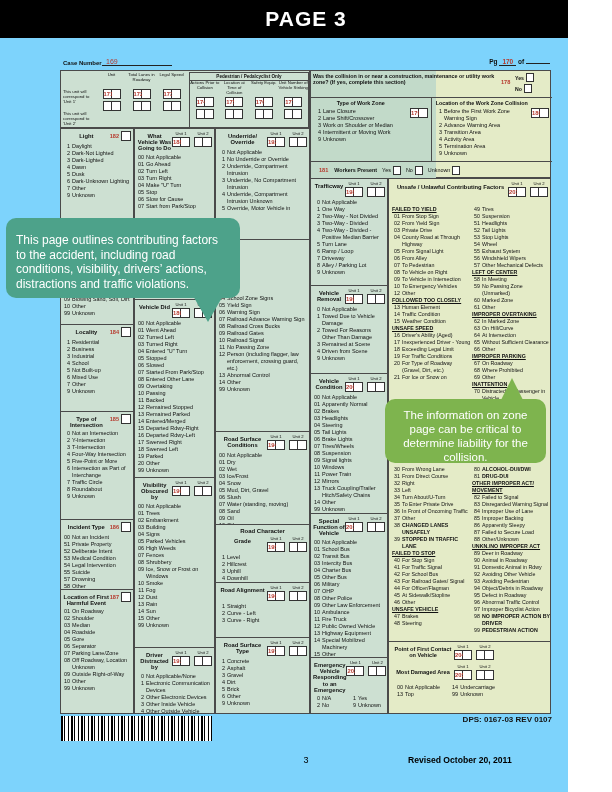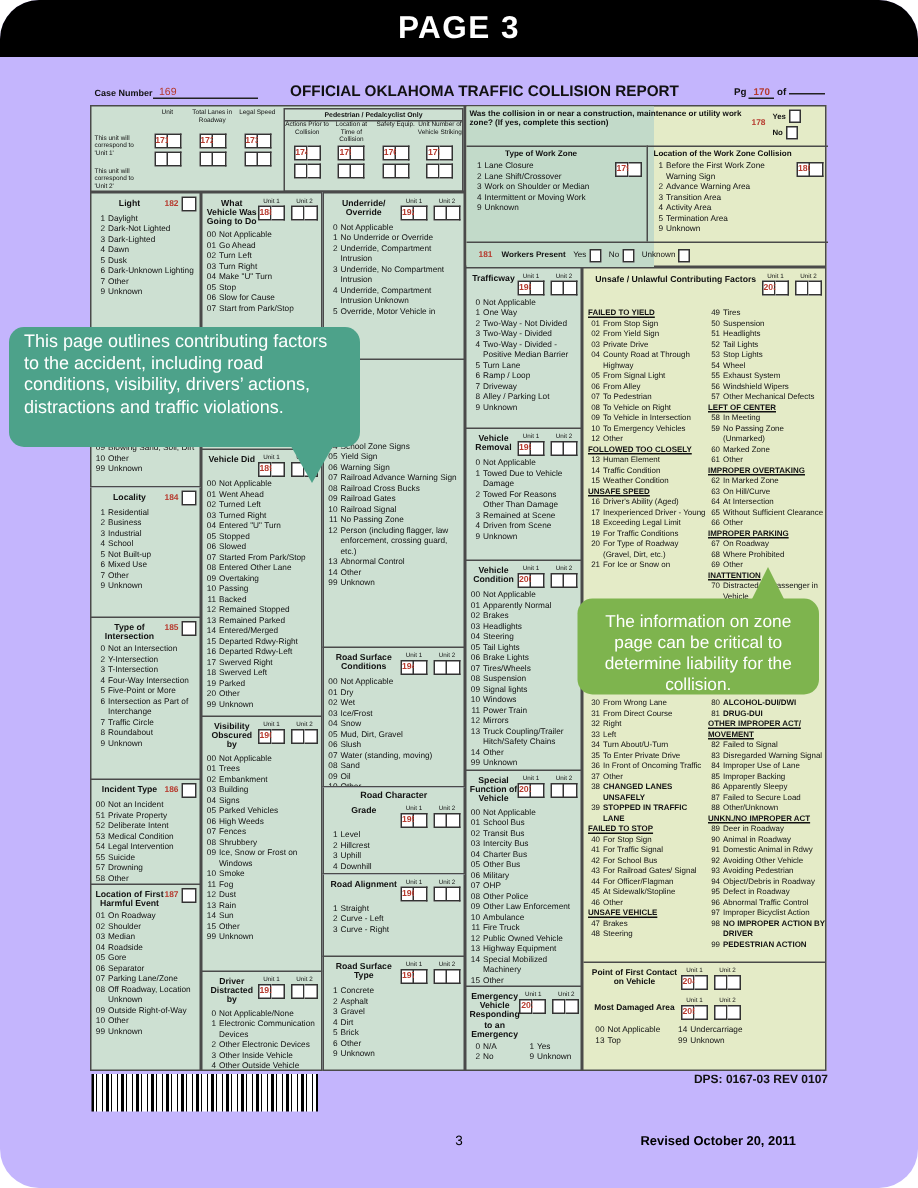--- a/index.html
+++ b/index.html
@@ -1,21 +1,21 @@
 <!DOCTYPE html>
 <html><head>
 <meta charset="utf-8">
 <style>
   :root{
     --green:#cde0d2; --yellow:#e4ebc7; --teal:#c2dac9;
     --bd:#4a4a4a; --red:#b63a2e;
   }
   *{box-sizing:border-box; margin:0; padding:0;}
   body{font-family:"Liberation Sans", sans-serif; background:#ffffff;}
-  .page{position:relative; width:612px; height:792px; background:#c4b5fd; overflow:hidden;border-radius:26px;}
+  .page{position:relative; width:568px; height:792px; background:#7dd3fc; overflow:hidden;}
   .banner{position:absolute; left:0; top:0; width:612px; height:38px; background:#000;
           color:#fff; font-size:21px; font-weight:bold; letter-spacing:1px;
           display:flex; align-items:center; justify-content:center;}
   .sheet{position:absolute; left:60px; top:55px; width:492px; height:690px; font-size:5.5px; color:#111;}
 
   
   .titlerow{position:absolute; left:0; top:0; width:492px; height:15px;}
   .case-label{position:absolute; left:3px; top:5px; font-size:6px; font-weight:bold;}
   .case-num{position:absolute; left:42px; top:3px; width:70px; font-size:7px; color:var(--red);
             border-bottom:1px solid #222; padding-left:4px;}
@@ -113,45 +113,44 @@
   .codes{display:flex; gap:10px; padding:2px 0 0 6px;}
   .codes .row{display:flex; line-height:6.5px;}
   .codes .code{width:10px; text-align:right; padding-right:2px;}
 
   .barcode{position:absolute; left:1px; top:661px; width:151px; height:25px;
            background:repeating-linear-gradient(90deg,#000 0 2px,#fff 2px 3px,#000 3px 4px,#fff 4px 7px,#000 7px 8px,#fff 8px 10px);}
   .dps{position:absolute; right:0px; top:660px; font-size:8px; font-weight:bold; color:#111;}
 
   
   .callout{position:absolute; color:#fff; border-radius:10px; z-index:5;}
-  .callout1{left:6px; top:218px; width:234px; height:80px; padding:2px 10px;
+  .callout1{left:6px; top:218px; width:234px; height:80px; padding:15px 10px;
             font-size:12px; line-height:14.5px;}
   .callout1-tail{position:absolute; left:192px; top:294px; width:0; height:0; z-index:4;
             border-left:16px solid transparent; border-right:16px solid transparent;}
   .callout2{left:385px; top:399px; width:161px; height:64px; padding:9px 6px;
             font-size:11.5px; line-height:14px; text-align:center;}
   .callout2-tail{position:absolute; left:501px; top:378px; width:0; height:0; z-index:4;
             border-left:11px solid transparent; border-right:11px solid transparent;}
 
   .pfoot-num{position:absolute; left:296px; top:755px; width:20px; text-align:center; font-size:9px;}
-  .pfoot-rev{position:absolute; left:408px; top:755px; width:110px; font-size:8.6px; font-weight:bold;margin-left:19px;}
+  .pfoot-rev{position:absolute; left:408px; top:755px; width:110px; font-size:8.6px; font-weight:bold;}
 </style>
 </head>
 <body>
 
 <div class="page">
   <div class="banner">
     <span>PAGE 3</span>
   </div>
 
   <div class="sheet">
     <div class="titlerow">
       <span class="case-label">Case Number</span>
       <span class="case-num">169</span>
-      <span class="report-title">OFFICIAL OKLAHOMA TRAFFIC COLLISION REPORT</span>
       <span class="pgwrap">
         <span>Pg</span>
         <span class="pg-num">170</span>
         <span>of</span>
         <span class="blank"></span>
       </span>
     </div>
 
     <div class="unit-band" id="unit-band">
         <div class="band-note" style="top: 18px;">This unit will correspond to 'Unit 1'</div>

